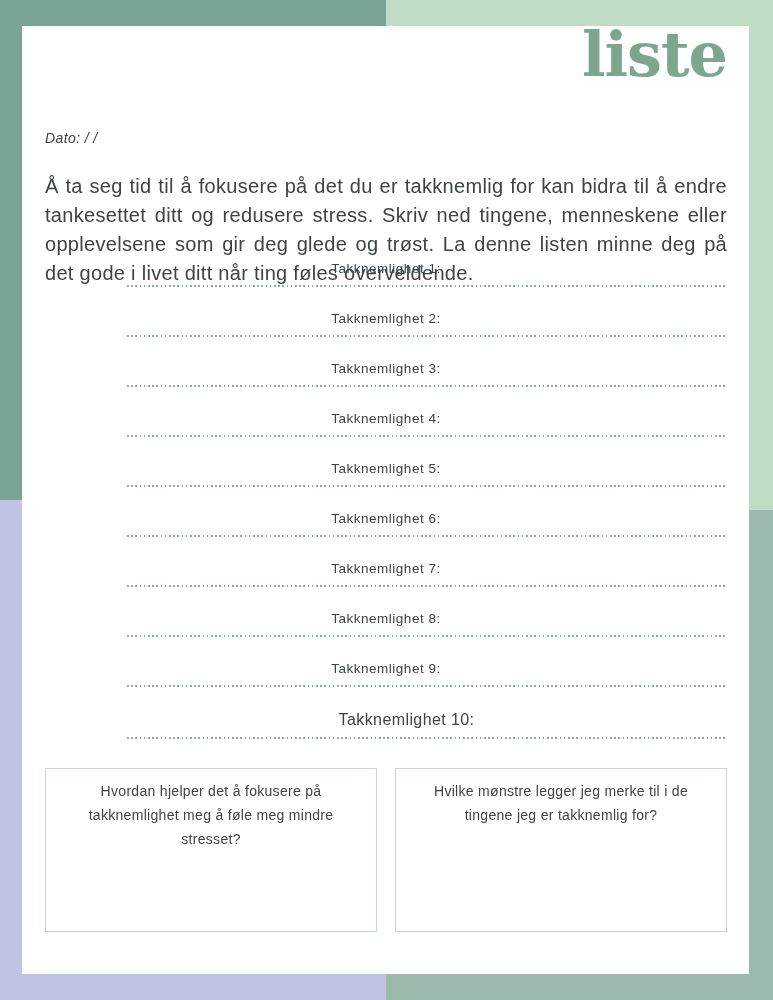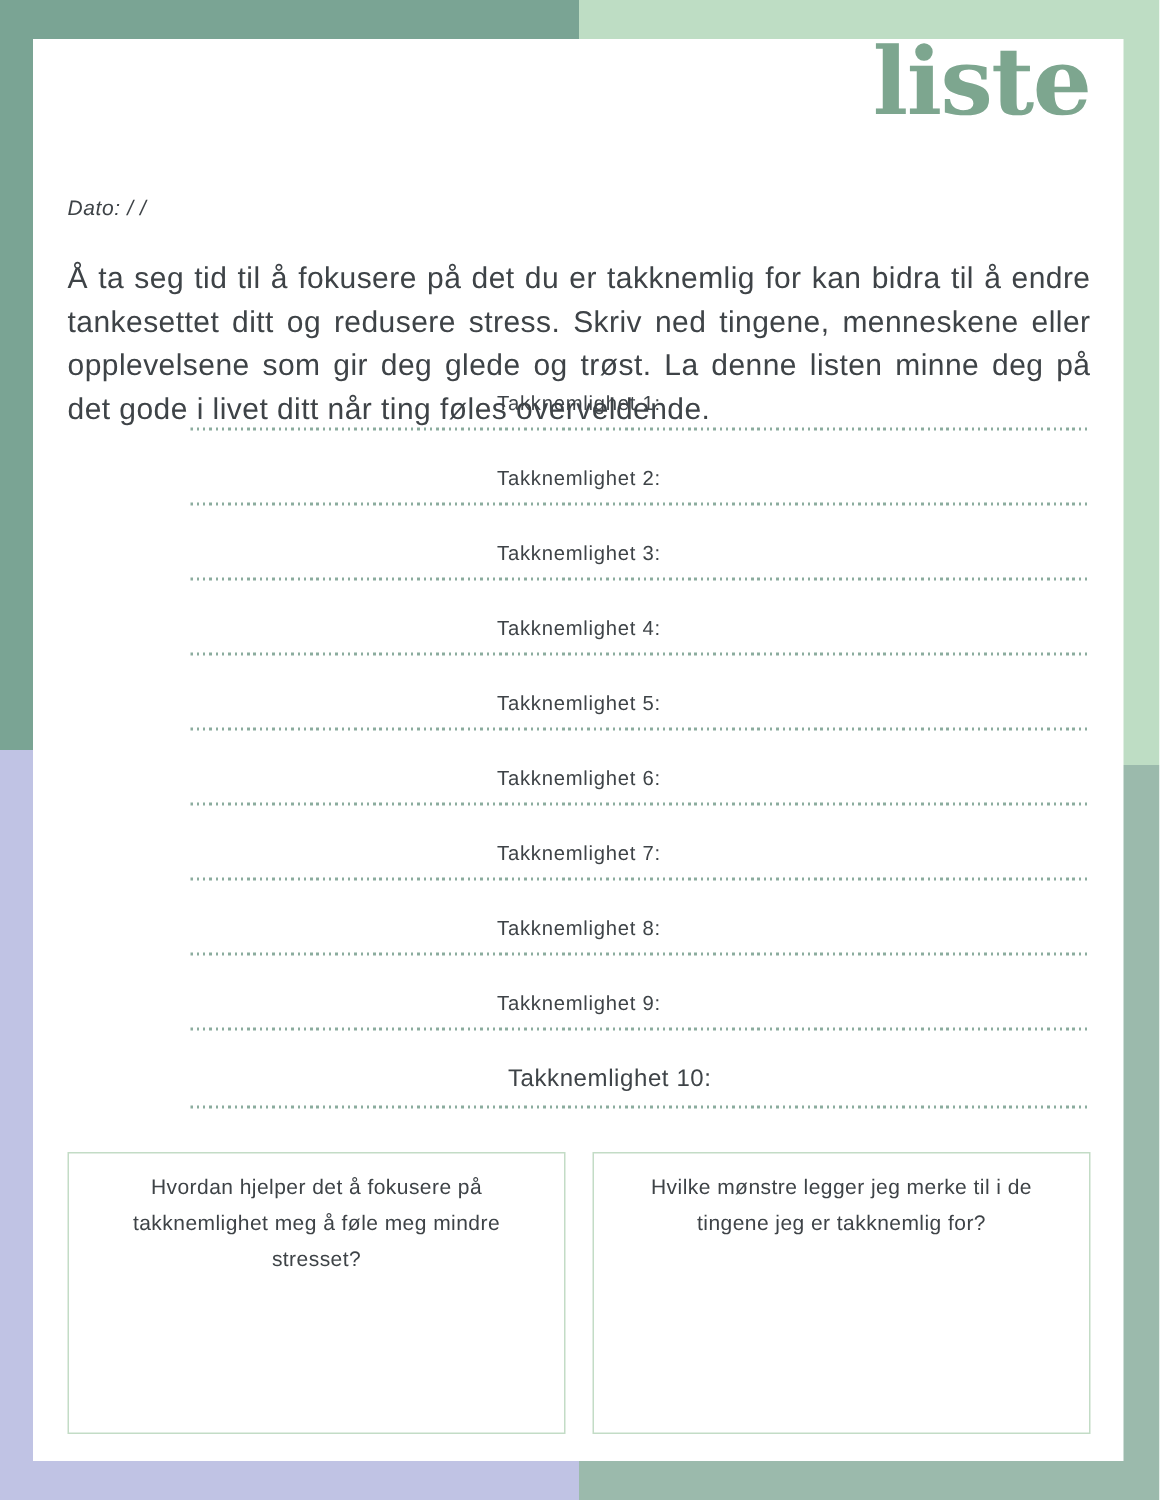--- a/index.html
+++ b/index.html
@@ -98,21 +98,21 @@
     margin-left:82px;
     width:calc(100% - 84px);
     background-image:repeating-linear-gradient(90deg,
       var(--dotted-line) 0px, var(--dotted-line) 1.6px,
       transparent 1.6px, transparent 4.2px);
   }
 
   .prompts{
     position:absolute;
     top:742px;left:23px;
-    width:682px;height:188px;
+    width:682px;height:164px;
     display:flex;
     gap:18px;
   }
   .prompt-box{
     flex:1;
     border:1.5px solid var(--box-border);
     background:#ffffff;
     padding:10px 20px 0;
   }
   .prompt-question{

